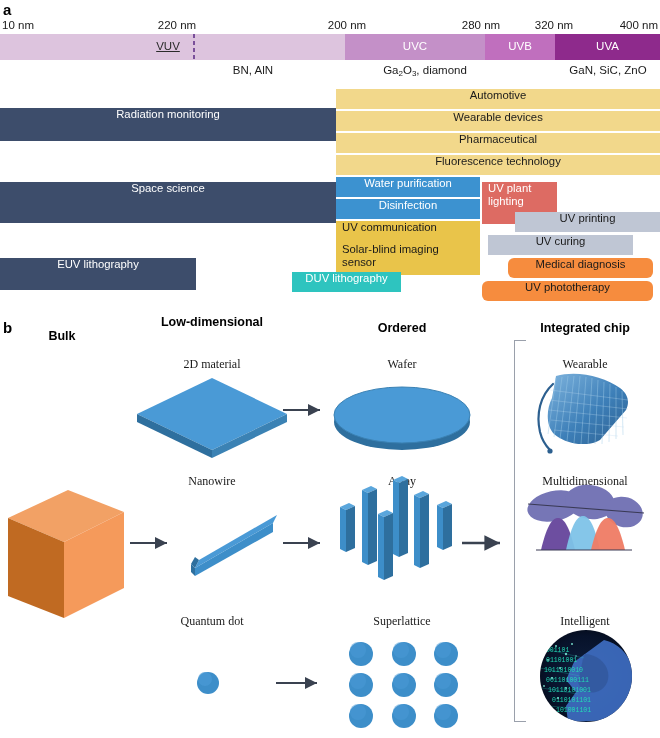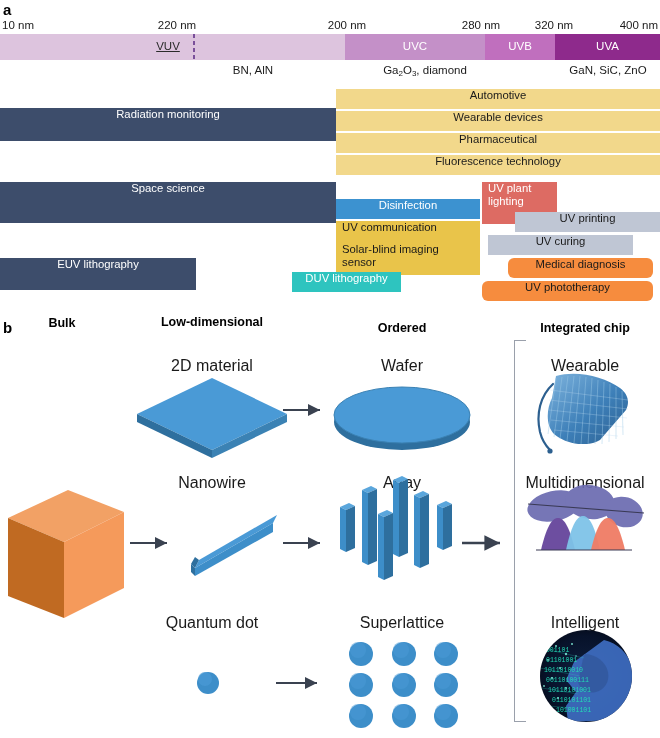--- a/index.html
+++ b/index.html
@@ -63,21 +63,21 @@
   .c-grey  {background:#bfc6d4;color:#1a1a1a;}
   .c-orange{background:#f68c3e;color:#1a1a1a;border-radius:6px;}
   .c-teal  {background:#2ec4bf;color:#ffffff;}
 
   
   .col-head{
     font-size:12.5px;font-weight:bold;color:#000;text-align:center;
     white-space:nowrap;line-height:1;
   }
   .row-label{
-    font-size:16px;color:#1a1a1a;text-align:left;white-space:nowrap;line-height:1;
+    font-size:12px;color:#1a1a1a;text-align:left;white-space:nowrap;line-height:1;font-family:Liberation Serif, serif;
   }
   .bracket{
     border-left:1.4px solid #9aa0ab;
     border-top:1.4px solid #9aa0ab;
     border-bottom:1.4px solid #9aa0ab;
   }
   svg{display:block;overflow:visible;}
 </style>
 </head>
 <body>
@@ -126,20 +126,23 @@
   </div>
 
   <div class="abs app-bar c-sand center" style="left:336px;top:133px;width:324px;height:20px;">
     <span>Pharmaceutical</span>
   </div>
 
   <div class="abs app-bar c-sand center" style="left:336px;top:155px;width:324px;height:20px;">
     <span>Fluorescence technology</span>
   </div>
 
+  <div class="abs app-bar c-blue center" style="left:336px;top:177px;width:144px;height:20px;">
+    <span>Water purification</span>
+  </div>
 
   <div class="abs app-bar c-navy center" style="left:0;top:182px;width:336px;height:41px;">
     <span>Space science</span>
   </div>
 
   <div class="abs app-bar c-red left" style="left:482px;top:182px;width:75px;height:42px;">
     <span>UV plant lighting</span>
   </div>
 
   <div class="abs app-bar c-blue center" style="left:336px;top:199px;width:144px;height:20px;">
@@ -173,21 +176,21 @@
   <div class="abs app-bar c-teal center" style="left:292px;top:272px;width:109px;height:20px;">
     <span>DUV lithography</span>
   </div>
 
   <div class="abs app-bar c-orange center" style="left:482px;top:281px;width:171px;height:20px;">
     <span>UV phototherapy</span>
   </div>
 
   <div class="abs panel-letter" style="left:3px;top:320px;">b</div>
 
-  <div class="abs col-head" style="left:62px;top:317px;transform:translateX(-50%);">Bulk</div>
+  <div class="abs col-head" style="left:62px;top:330px;transform:translateX(-50%);">Bulk</div>
   <div class="abs col-head" style="left:212px;top:316px;transform:translateX(-50%);">Low-dimensional</div>
   <div class="abs col-head" style="left:402px;top:322px;transform:translateX(-50%);">Ordered</div>
   <div class="abs col-head" style="left:585px;top:322px;transform:translateX(-50%);">Integrated chip</div>
 
   <div class="abs row-label" style="left:212px;top:358px;transform:translateX(-50%);">2D material</div>
   <div class="abs row-label" style="left:402px;top:358px;transform:translateX(-50%);">Wafer</div>
   <div class="abs row-label" style="left:585px;top:358px;transform:translateX(-50%);">Wearable</div>
 
   <div class="abs row-label" style="left:212px;top:475px;transform:translateX(-50%);">Nanowire</div>
   <div class="abs row-label" style="left:402px;top:475px;transform:translateX(-50%);">Array</div>

